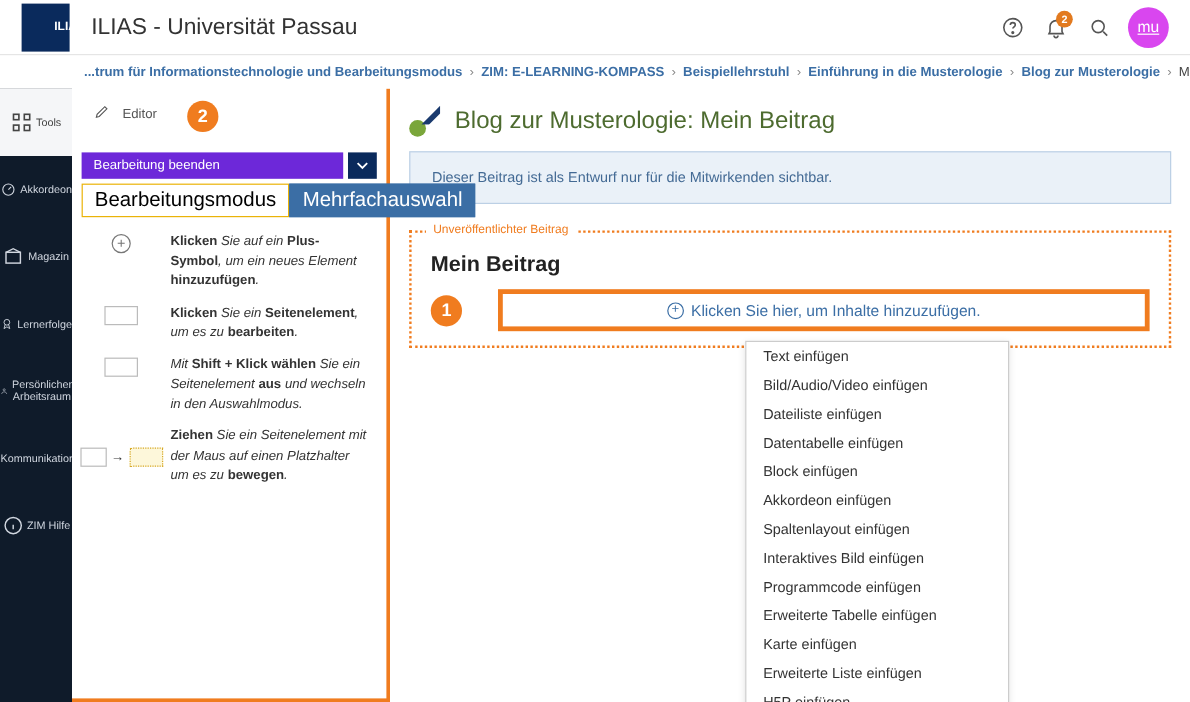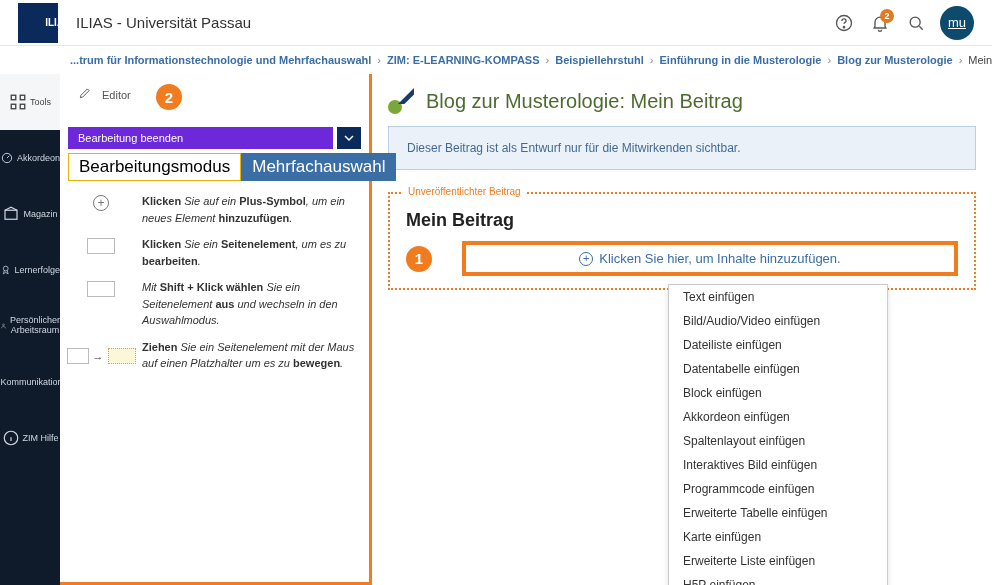--- a/index.html
+++ b/index.html
@@ -1,45 +1,45 @@
 <!DOCTYPE html>
 <html><head>
   <meta charset="utf-8">
   <style>
     * { box-sizing: border-box; margin: 0; padding: 0; }
     body { font-family: -apple-system, BlinkMacSystemFont, "Segoe UI", Arial, sans-serif; font-size: 13px; color: #333; background: #fff; width: 992px; height: 585px; overflow: hidden; }
 
     
     .header { display: flex; align-items: center; height: 46px; padding: 0 18px; border-bottom: 1px solid #e5e5e5; }
     .logo-box { width: 40px; height: 40px; background: #0a2a5c; color: #fff; display: flex; align-items: center; justify-content: center; font-size: 10px; font-weight: 600; padding-left: 40px; }
-    .app-title { margin-left: 18px; font-size: 15px; color: #333; }
+    .app-title { margin-left: 18px; font-size: 19px; color: #333; }
     .header-spacer { flex: 1; }
     .header-icon { width: 36px; height: 36px; display: flex; align-items: center; justify-content: center; color: #555; cursor: pointer; position: relative; }
     .header-icon svg { width: 20px; height: 20px; }
     .notif-badge { position: absolute; top: 4px; right: 4px; min-width: 14px; height: 14px; border-radius: 7px; background: #e27a1f; color: #fff; font-size: 9px; display: flex; align-items: center; justify-content: center; font-weight: 700; }
-    .avatar { width: 34px; height: 34px; border-radius: 50%; background: #0c4a6e; color: #fff; display: flex; align-items: center; justify-content: center; font-size: 13px; margin-left: 6px; cursor: pointer; text-decoration: underline; }
+    .avatar { width: 34px; height: 34px; border-radius: 50%; background: #d946ef; color: #fff; display: flex; align-items: center; justify-content: center; font-size: 13px; margin-left: 6px; cursor: pointer; text-decoration: underline; }
 
     
     .breadcrumb { display: flex; align-items: center; height: 28px; padding: 0 12px 0 70px; font-size: 11px; color: #3b6ea5; overflow: hidden; white-space: nowrap; }
     .breadcrumb span.sep { color: #888; margin: 0 6px; }
     .breadcrumb a { color: #3b6ea5; text-decoration: none; cursor: pointer; }
     .breadcrumb a.bold { font-weight: 700; }
     .breadcrumb .current { color: #444; }
 
     
     .layout { display: flex; height: calc(585px - 46px - 28px); }
 
     
     .rail { width: 60px; background: #0f1b2a; display: flex; flex-direction: column; }
     .rail .rail-item { height: 56px; display: flex; flex-direction: row; align-items: center; justify-content: center; color: #d0d6df; font-size: 9px; cursor: pointer; gap: 3px; }
     .rail .rail-item:first-child { background: #f5f6f8; color: #444; }
     .rail .rail-item svg { width: 18px; height: 18px; }
 
     
-    .editor-panel { width: 312px; background: #fff; padding: 6px 8px 12px 8px; border: 3px solid #f07c1f; border-top: none; border-left: none; position: relative; }
+    .editor-panel { width: 265px; background: #fff; padding: 6px 8px 12px 8px; border: 3px solid #f07c1f; border-top: none; border-left: none; position: relative; }
     .editor-tab { display: flex; align-items: center; gap: 10px; padding: 6px 10px 24px 10px; position: relative; }
     .editor-tab .pencil { color: #555; }
     .editor-tab .label { font-size: 11px; color: #555; }
     .badge-circle { width: 26px; height: 26px; border-radius: 50%; background: #f07c1f; color: #fff; display: flex; align-items: center; justify-content: center; font-weight: 700; font-size: 15px; position: absolute; }
     .badge-2 { top: 4px; left: 88px; }
 
     .finish-row { display: flex; gap: 4px; margin-bottom: 4px; }
     .finish-btn { flex: 1; background: #6d28d9; color: #fff; border: none; padding: 5px 10px; font-size: 11px; text-align: left; cursor: pointer; }
     .finish-dd { width: 24px; background: #0a2a5c; color: #fff; display: flex; align-items: center; justify-content: center; cursor: pointer; }
     .mode-row { display: flex; margin-bottom: 12px; }
@@ -105,21 +105,21 @@
   <div class="header-icon">
     <svg viewBox="0 0 24 24" fill="none" stroke="currentColor" stroke-width="1.6">
         <circle cx="11" cy="11" r="6"></circle>
         <path d="M20 20l-4-4"></path>
       </svg>
   </div>
   <div class="avatar">mu</div>
 </div>
 
 <div class="breadcrumb">
-  <a class="bold">...trum für Informationstechnologie und Mehrfachauswahl</a>
+  <a class="bold">...trum für Informationstechnologie und Bearbeitungsmodus</a>
     <span class="sep">›</span>
   <a class="bold">ZIM: E-LEARNING-KOMPASS</a>
     <span class="sep">›</span>
   <a class="bold">Beispiellehrstuhl</a>
     <span class="sep">›</span>
   <a class="bold">Einführung in die Musterologie</a>
     <span class="sep">›</span>
   <a class="bold">Blog zur Musterologie</a>
     <span class="sep">›</span>
   <span class="current bold">Mein Beitrag</span>

